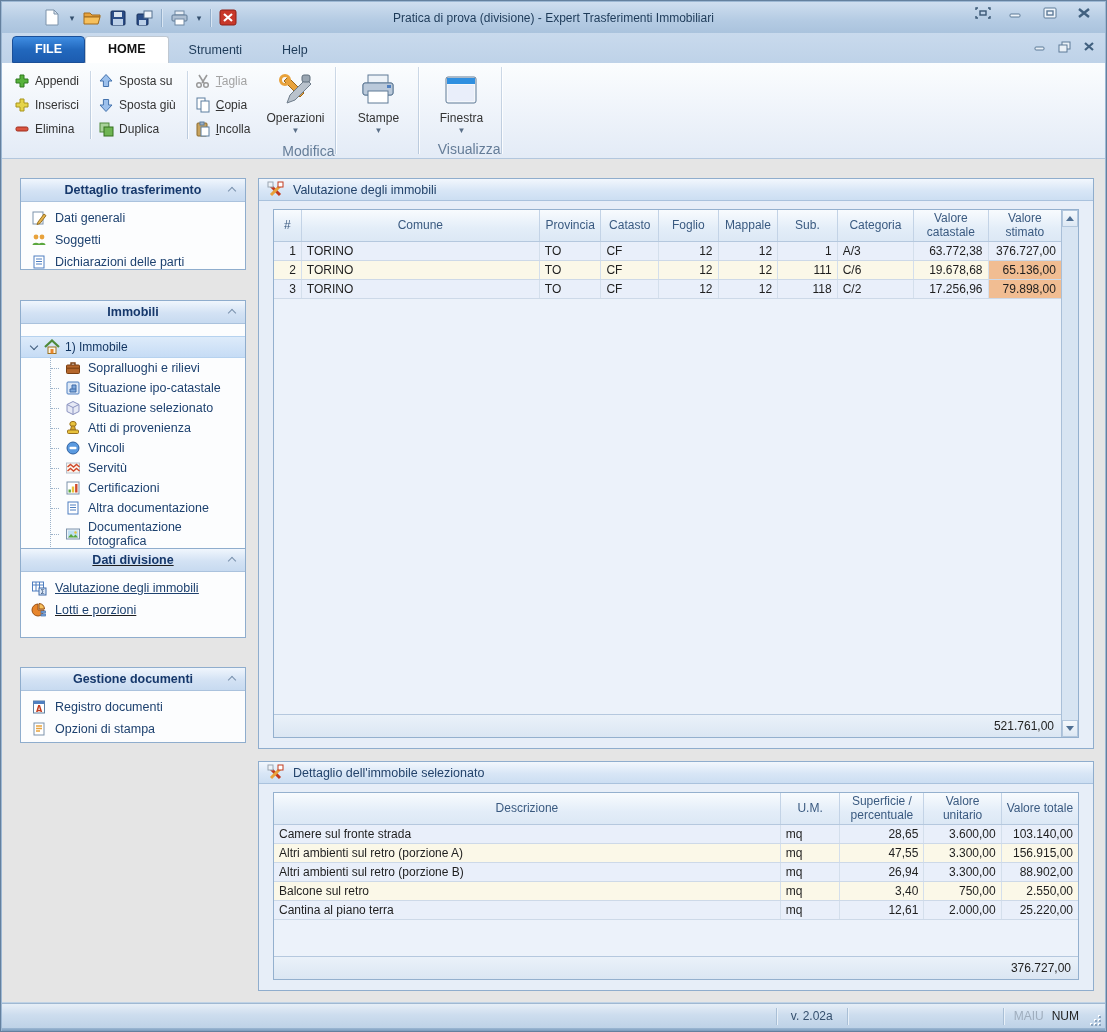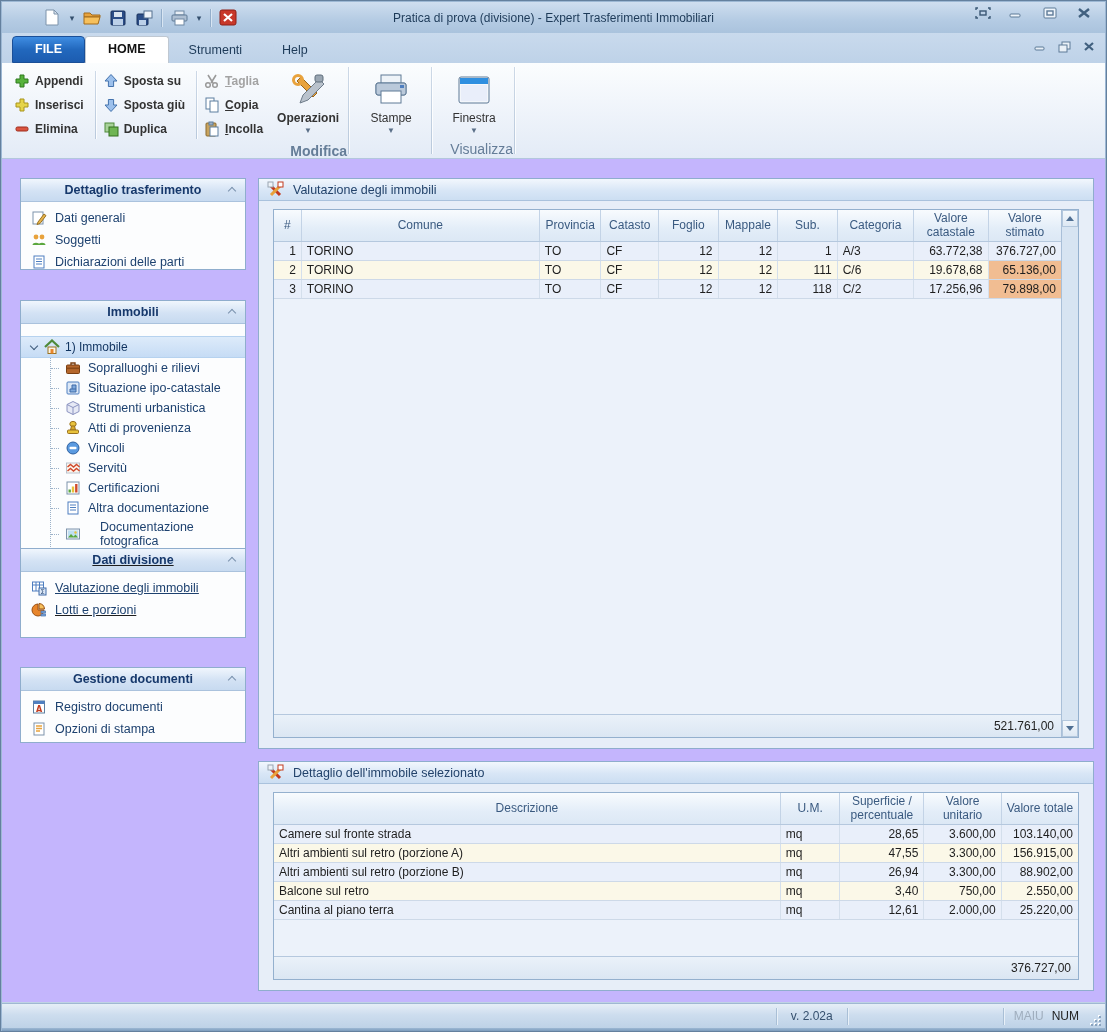--- a/index.html
+++ b/index.html
@@ -40,42 +40,42 @@
   .sbtn.disabled { color:#a3a3a3; }
   .accel::first-letter { text-decoration:underline; }
   .bigbtn { width:70px; display:flex; flex-direction:column; align-items:center; padding-top:4px; border-radius:3px; color:#333; }
   .bigbtn .bicon { height:38px; display:flex; align-items:center; }
   .bigbtn .blabel { margin-top:2px; }
   .bigbtn .bcaret { color:#5a6f88; font-size:8px; margin-top:1px; }
   .icon16 { width:16px; height:16px; flex:0 0 16px; display:inline-flex; }
   svg { display:block; }
 
   
-  .content { position:absolute; left:1px; top:158px; right:1px; bottom:29px; background:#c4b5fd; }
+  .content { position:absolute; left:1px; top:158px; right:1px; bottom:29px; background:#e5e5e5; }
 
   
   .spanel { position:absolute; left:18px; width:226px; background:#fcfdfe; border:1px solid #8fadcd; }
   .sphead { height:23px; background:linear-gradient(#f0f6fd,#d3e2f4 55%,#c7daf0); border-bottom:1px solid #aac2dd;
     display:flex; align-items:center; justify-content:center; position:relative; color:#16386b; font-weight:bold; font-size:12.5px; }
   .chev { position:absolute; right:8px; top:7px; width:8px; height:8px; }
   .chev::before { content:""; position:absolute; left:0; top:2px; width:5px; height:5px; border-left:1.6px solid #7a92ad; border-top:1.6px solid #7a92ad; transform:rotate(45deg); }
   .sitem { display:flex; align-items:center; gap:8px; padding:3px 18px 3px 10px; color:#1d416f; font-size:12.5px; }
   .spanel .body { padding:5px 0 4px; }
   .link-selected { text-decoration:underline; }
 
   
   .tree { padding:12px 0 6px; position:relative; }
   .tree-root { display:flex; align-items:center; gap:5px; padding:2px 4px 2px 8px;
     background:linear-gradient(#ddebfa,#c6dcf5); border-top:1px solid #b6d2ef; border-bottom:1px solid #b6d2ef; color:#10335f; }
   .expander { width:10px; height:10px; position:relative; }
   .expander::before { content:""; position:absolute; left:2px; top:1px; width:5px; height:5px; border-right:1.6px solid #3c5a7a; border-bottom:1.6px solid #3c5a7a; transform:rotate(45deg); }
   .tree-children { margin-left:29px; border-left:1px dotted #9cb2c9; }
   .tree-item { display:flex; align-items:center; gap:7px; padding:2px 4px 2px 0; color:#1d416f; position:relative; margin-left:0; font-size:12.5px; }
   .tree-item::before { content:""; width:8px; border-top:1px dotted #9cb2c9; margin-right:-1px; }
-  .tree-item .lbl2 { line-height:1.15;margin-left:12px; }
+  .tree-item .lbl2 { line-height:1.15; }
 
   
   .rpanel { position:absolute; left:256px; right:11px; border:1px solid #8fadcd; background:#e7eef8; }
   .rphead { height:22px; background:linear-gradient(#f2f7fd,#d8e6f6 55%,#ccdef2); border-bottom:1px solid #aac2dd;
     display:flex; align-items:center; gap:9px; padding-left:8px; color:#23436b; font-size:12.5px; }
 
   .gridbox { position:absolute; inset:8px 14px 10px; border:1px solid #94b0ce; background:#ecf2fa; display:flex; }
   .grid { flex:1; display:flex; flex-direction:column; min-width:0; }
   .ghead { display:flex; height:32px; background:linear-gradient(#f8fbfe,#e3edf8 60%,#dce8f5); border-bottom:1px solid #b5c8de; }
   .ghead .hc { display:flex; align-items:center; justify-content:center; text-align:center; color:#3a5a80; border-right:1px solid #c3d3e6; line-height:1.1; padding:0 2px; }
@@ -202,21 +202,21 @@
         </span>
       <span class="mdi-btn">
           <svg width="12" height="11">
             <path d="M2 2 l8 7 M10 2 l-8 7" stroke="#41607f" stroke-width="2.2"></path>
           </svg>
         </span>
     </div>
   </div>
 
   <div class="ribbon">
-    <div class="rgroup" style="display:flex;font-weight:bold;">
+    <div class="rgroup" style="display:flex;">
       <div class="rgroup-body">
         <div class="scol">
           <div class="sbtn">
             <span class="icon16">
                 <svg width="16" height="16">
                   <path d="M6 2 h4 v4 h4 v4 h-4 v4 h-4 v-4 h-4 v-4 h4 z" fill="#56b23c" stroke="#2f7a1e"></path>
                 </svg>
               </span>
             <span>Appendi</span>
           </div>
@@ -428,21 +428,21 @@
               </span>
             <span>Situazione ipo-catastale</span>
           </div>
           <div class="tree-item">
             <span class="icon16">
                 <svg width="16" height="16">
                   <path d="M8 1.5 L14 4.5 v7 L8 14.5 L2 11.5 v-7 z" fill="#e6e9f5" stroke="#8b93c0"></path>
                   <path d="M2 4.5 L8 7.5 L14 4.5 M8 7.5 v7" fill="none" stroke="#8b93c0"></path>
                 </svg>
               </span>
-            <span>Strumenti urbanistica</span>
+            <span>Situazione selezionato</span>
           </div>
           <div class="tree-item">
             <span class="icon16">
                 <svg width="16" height="16">
                   <ellipse cx="8" cy="4" rx="3.2" ry="2.6" fill="#e8c23c" stroke="#9a7220"></ellipse>
                   <path d="M6.5 6 l-1 4 h5 l-1 -4 z" fill="#d8a92c" stroke="#9a7220"></path>
                   <rect x="2.5" y="10" width="11" height="3.5" rx="1" fill="#e8c23c" stroke="#9a7220"></rect>
                 </svg>
               </span>
             <span>Atti di provenienza</span>

